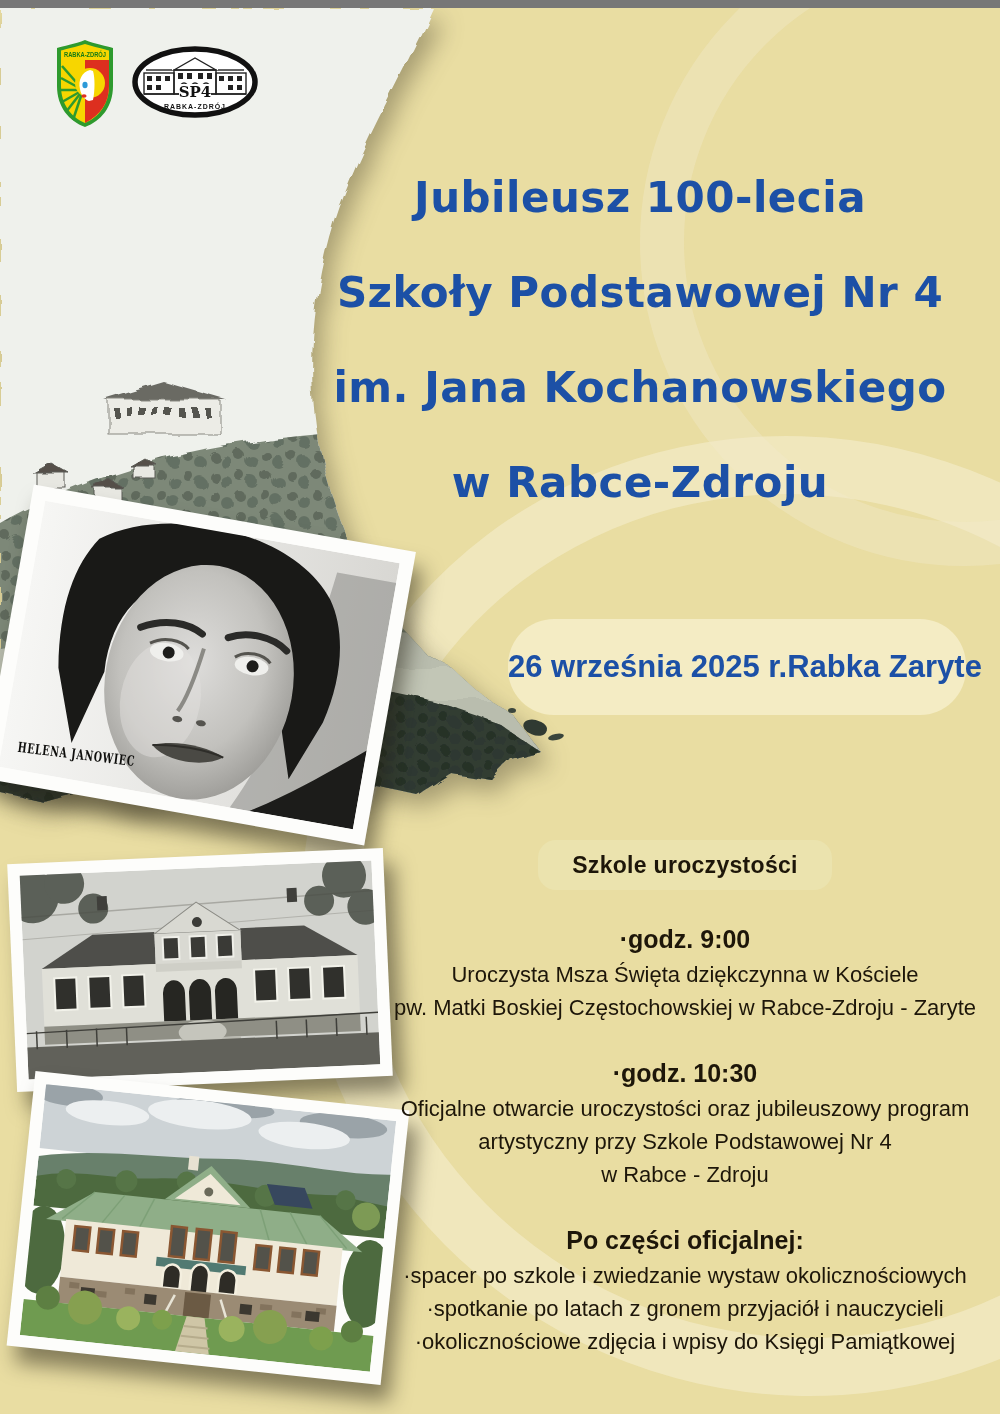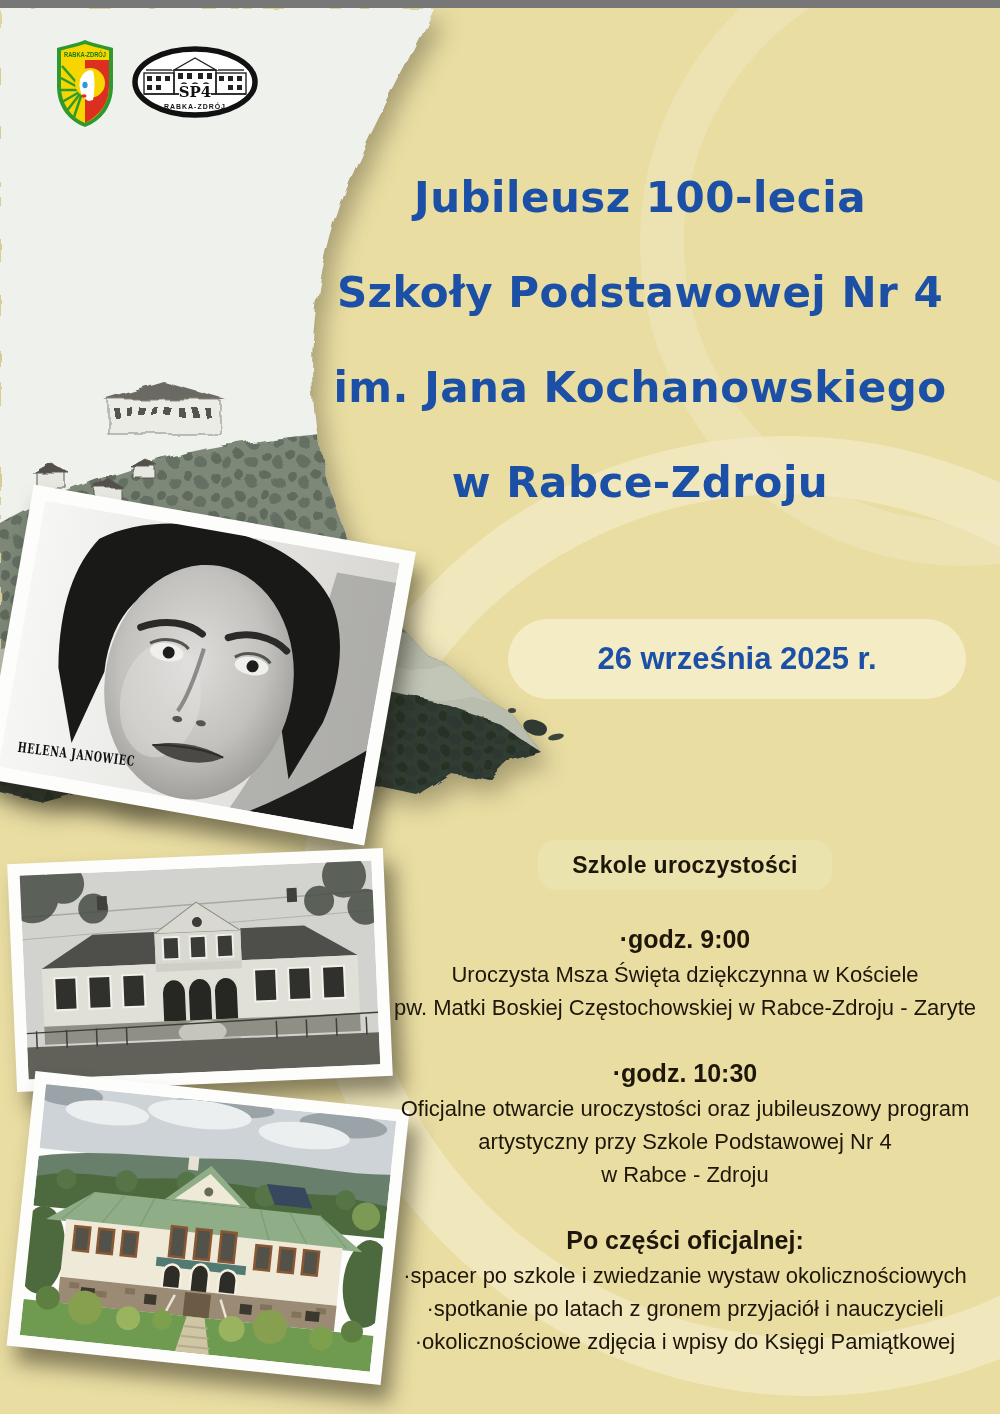--- a/index.html
+++ b/index.html
@@ -19,22 +19,22 @@
   .f2{left:548px;top:726px;width:16px;height:6px;background:#3a453c;border-radius:50%;transform:rotate(-12deg);}
   .f3{left:508px;top:700px;width:8px;height:5px;background:#3a453c;border-radius:50%;}
   
   .crest{position:absolute;left:55px;top:30px;}
   .school-logo{position:absolute;left:130px;top:38px;}
   
   .title{position:absolute;left:260px;top:142px;width:760px;text-align:center;
     font-family:"DejaVu Sans",sans-serif;font-weight:bold;color:var(--blue,#1c50a6);}
   .title-line{font-size:42px;line-height:95px;letter-spacing:.5px;white-space:nowrap;}
   
-  .date-pill{position:absolute;left:508px;top:611px;width:458px;height:80px;border-radius:46px;
-    background:var(--pill,#f4ecc4);display:flex;flex-direction:column;justify-content:center;align-items:center;}
+  .date-pill{position:absolute;left:508px;top:611px;width:458px;height:96px;border-radius:46px;
+    background:var(--pill,#f4ecc4);display:flex;flex-direction:row;align-items:center;}
   .date-line{font-size:31px;line-height:42px;font-weight:bold;color:var(--blue,#1c50a6);white-space:nowrap;}
   
   .photo{position:absolute;background:#fdfdfb;box-shadow:10px 16px 20px rgba(35,32,20,.5);}
   .photo svg{display:block;}
   .portrait{left:5px;top:508px;padding:14px;transform:rotate(10deg);}
   .oldschool{left:12px;top:848px;padding:12px;transform:rotate(-2.5deg);}
   .modern{left:20px;top:1082px;padding:12px;transform:rotate(6deg);}
   
   .program{position:absolute;left:355px;top:832px;width:660px;text-align:center;color:var(--ink,#1d1609);}
   .heading-pill{display:inline-block;height:50px;line-height:50px;padding:0 34px;border-radius:18px;
@@ -182,20 +182,21 @@
 
   <div class="title">
     <div class="title-line">Jubileusz 100-lecia</div>
     <div class="title-line">Szkoły Podstawowej Nr 4</div>
     <div class="title-line">im. Jana Kochanowskiego</div>
     <div class="title-line">w Rabce-Zdroju</div>
   </div>
 
   <div class="date-pill">
     <div class="date-line">26 września 2025 r.</div>
+    <div class="date-line">Rabka Zaryte</div>
   </div>
 
   <div class="photo portrait">
     <svg width="360" height="270" viewBox="0 0 360 270">
       <defs>
         <linearGradient id="pbg" x1="0" y1="0" x2="1" y2="0">
           <stop offset="0" stop-color="#f6f6f4"></stop>
             <stop offset="1" stop-color="#d8d7d3"></stop>
         </linearGradient>
         <radialGradient id="faceG" cx="45%" cy="42%" r="70%">

